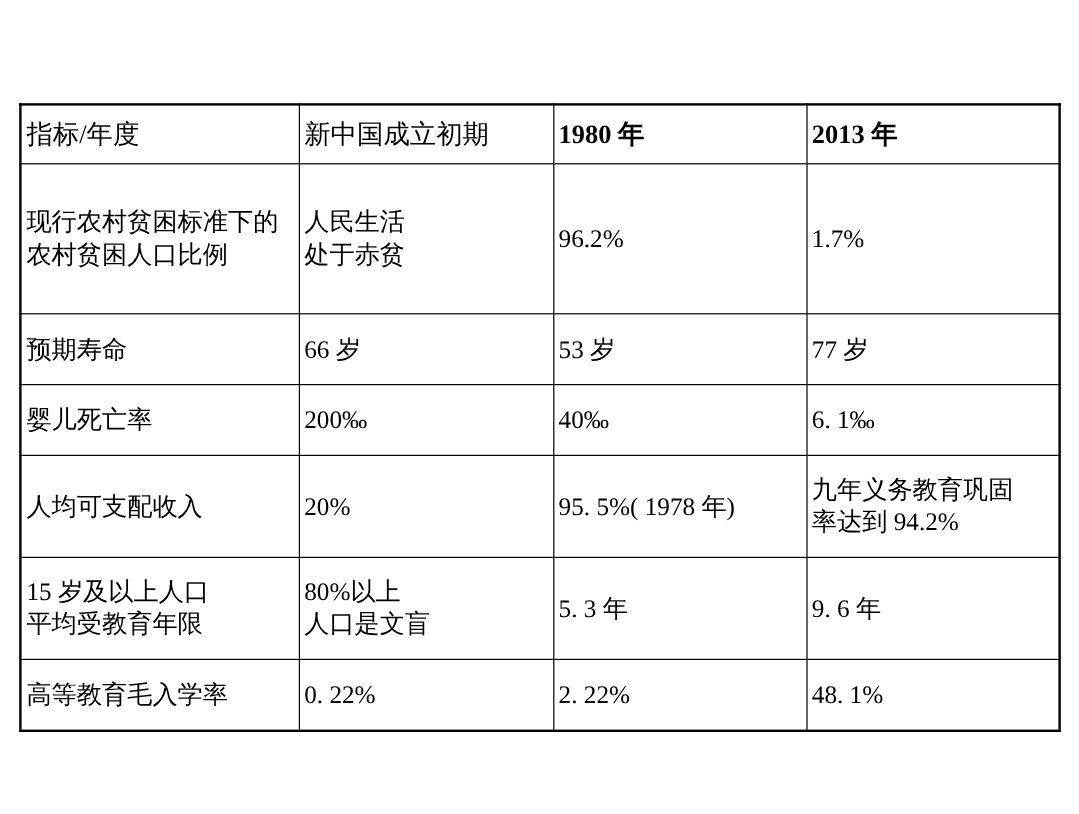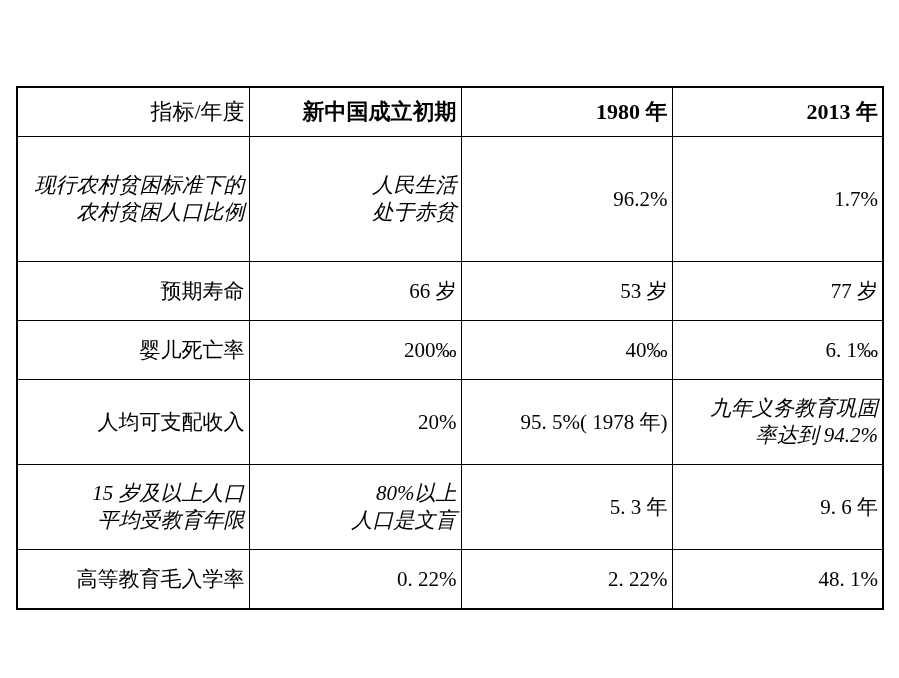--- a/index.html
+++ b/index.html
@@ -43,44 +43,44 @@
     width: 866px;
   }
   table.data-table {
     border-collapse: collapse;
     width: 866px;
     table-layout: fixed;
     border: 2px solid #000;
   }
   table.data-table td, table.data-table th {
     border: 1px solid #000;
-    text-align: right;
+    text-align: left;
     vertical-align: middle;
     font-size: 21px;
     line-height: 1.28;
     padding: 6px 4px;
     font-weight: normal;
     font-family: "Liberation Serif", "DejaVu Serif", serif;
   }
   table.data-table thead th {
     font-weight: bold;
     font-size: 22px;
     padding: 10px 4px;
   }
   table.data-table thead th.col-head-0 {
     font-weight: normal;
   }
   table.data-table thead th.col-head-1 {
-    font-weight: bold;
+    font-weight: normal;
   }
   .col0 { width: 232px; }
   .col1 { width: 212px; }
   .col2 { width: 211px; }
   .col3 { width: 211px; }
-  .cell-multiline { line-height: 1.34; font-style: italic; }
+  .cell-multiline { line-height: 1.34; }
   .row-tall td { height: 112px; }
   .row-med td { height: 72px; }
   .row-short td { height: 46px; }
   .nowrap { white-space: nowrap; }
 </style>
 </head>
 <body>
 
 <div class="page">
 

